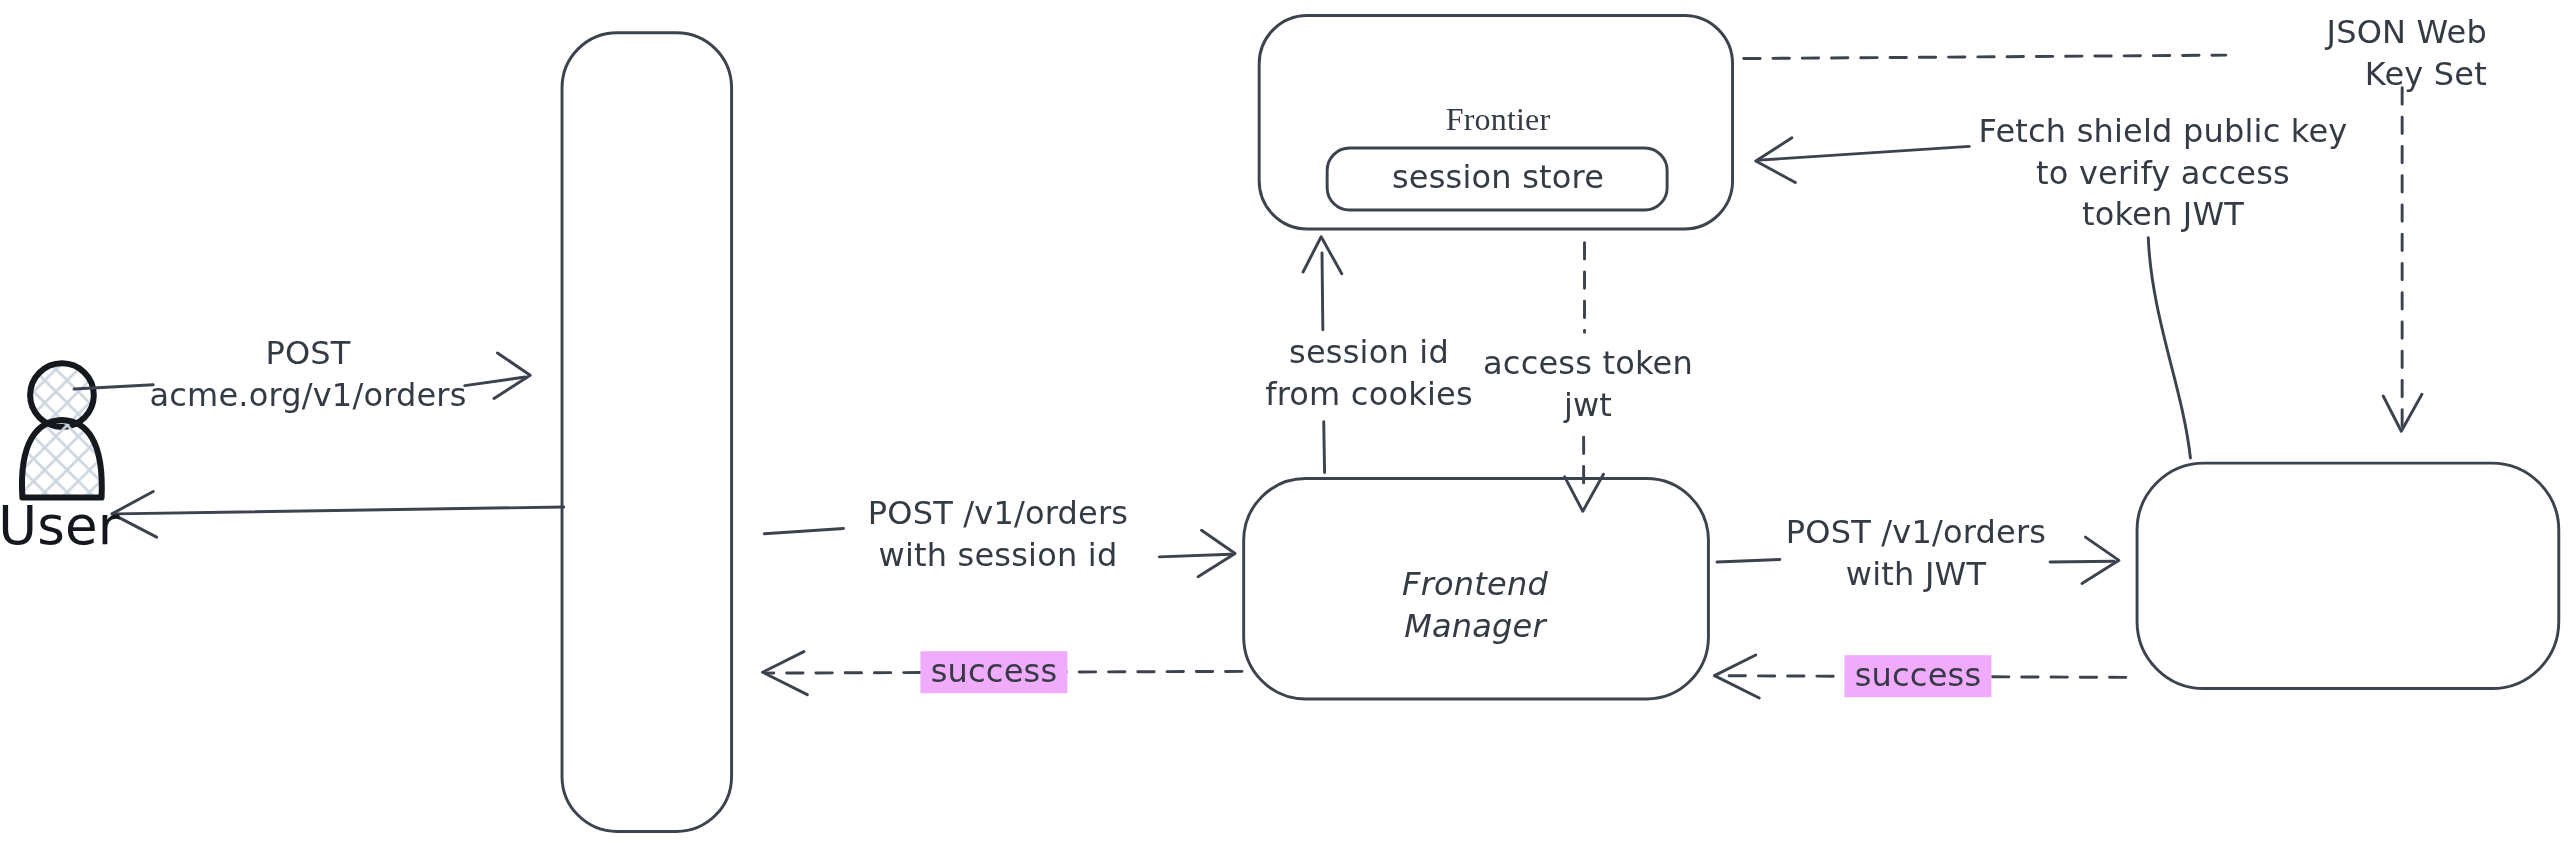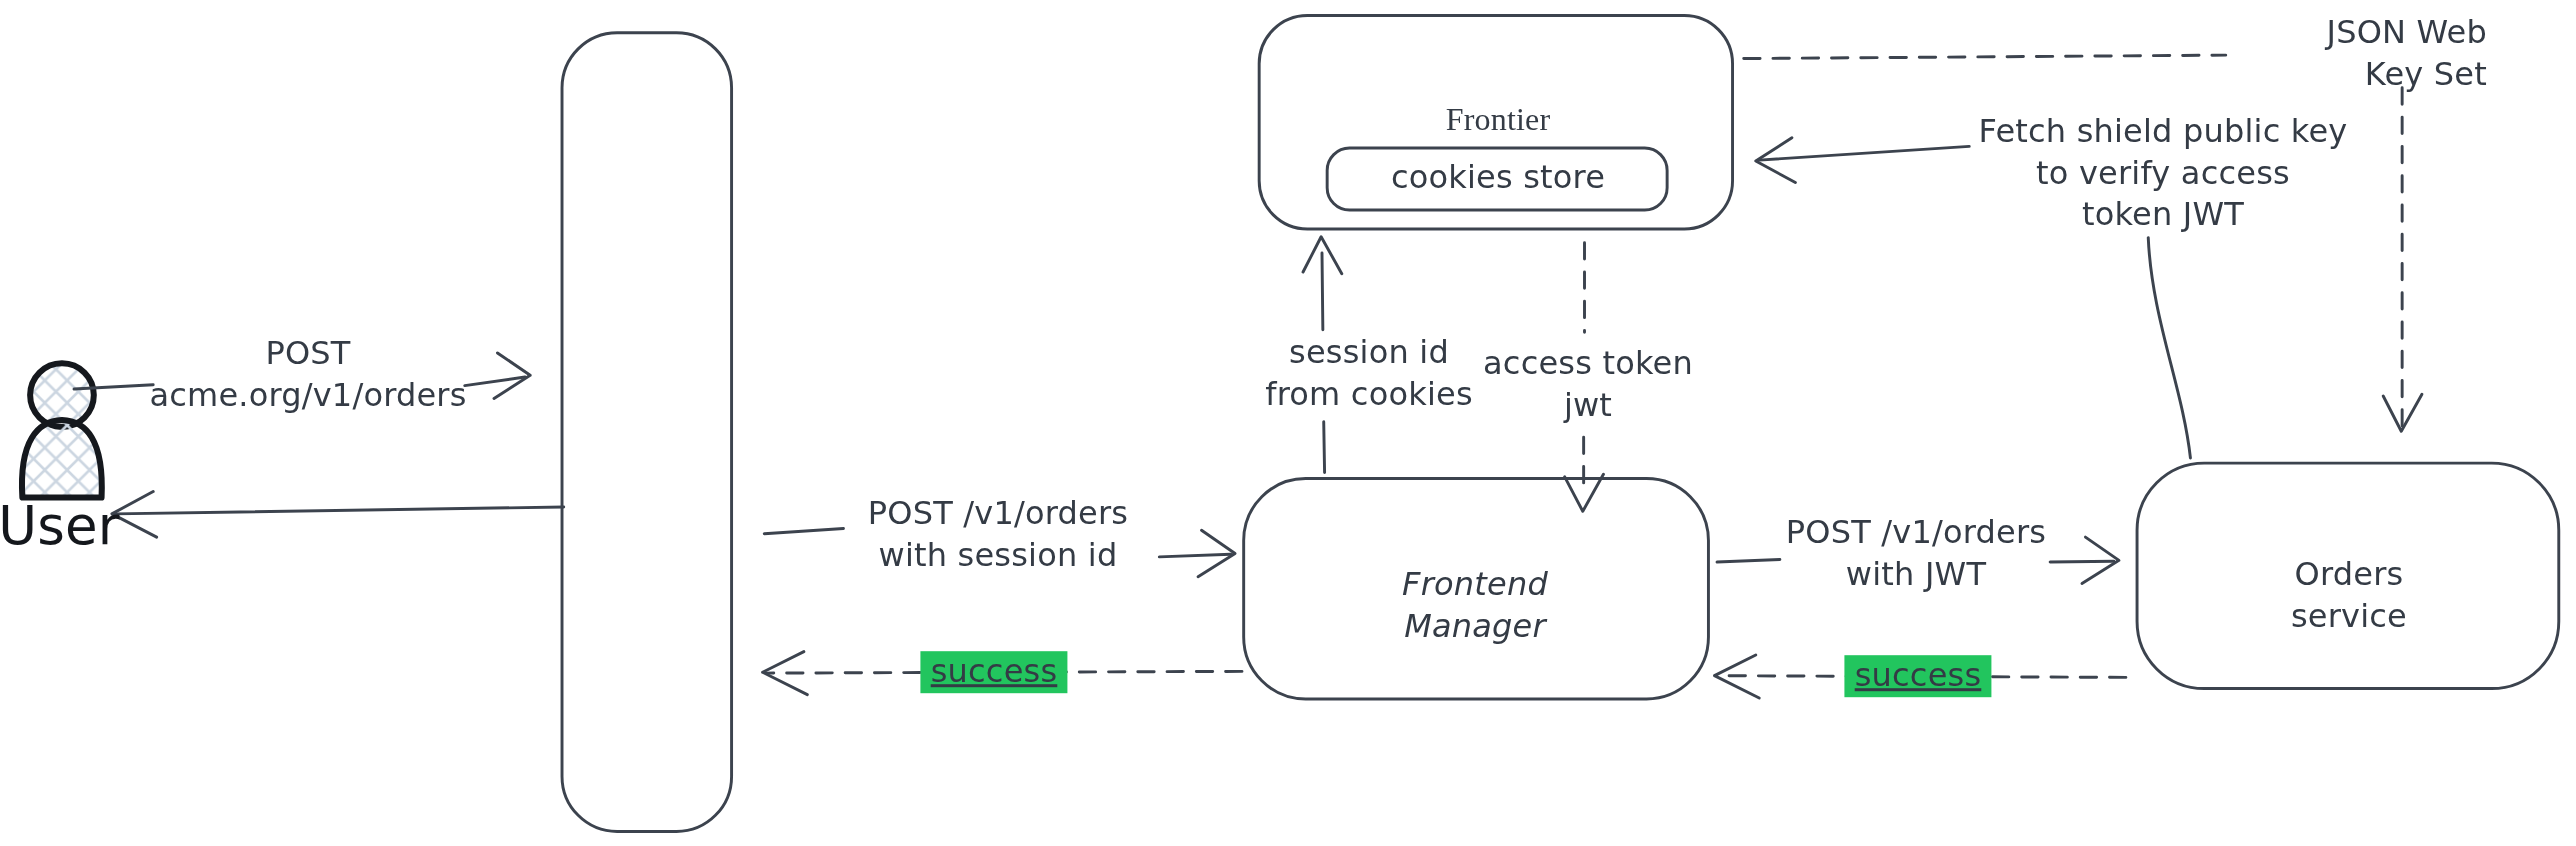--- a/index.html
+++ b/index.html
@@ -14,21 +14,21 @@
   .lbl {
     position:absolute;
     transform:translate(-50%,-50%);
     white-space:pre-line;
     text-align:center;
     font-size:32px;
     line-height:1.3;
     letter-spacing:0.2px;
     color:#343b45;
   }
-  .lbl.bg { background:#22c55e; padding:0 10.3px;text-decoration:underline; }
+  .lbl.bg { background:#f0abfc; padding:0 10.3px; }
   .lbl.user-name { font-size:53px; color:#14171c; }
 </style>
 </head>
 <body>
 
 <div id="stage">
 
   <svg width="2576" height="847" viewBox="0 0 2993 984" fill="none" stroke="#3c434e" stroke-width="3.4" stroke-linecap="round" stroke-linejoin="round">
     <defs>
       <pattern id="hatch" width="26" height="26" patternUnits="userSpaceOnUse">
@@ -101,24 +101,23 @@
     <path d="M2026 68 L2586 64" stroke-dasharray="19 15"></path>
 
     <g>
       <path d="M2791 102 L2791 496" stroke-dasharray="19 15"></path>
       <path d="M2769 460 L2790 501 L2814 458"></path>
     </g>
   </svg>
 
   <div class="lbl user-name" style="left:59px;  top:526px;">User</div>
   <div class="lbl" style="left:1498px; top:120px;font-family:Liberation Serif, serif;">Frontier</div>
-  <div class="lbl" style="left:1498px; top:178px;">cookies store</div>
+  <div class="lbl" style="left:1498px; top:178px;">session store</div>
   <div class="lbl" style="left:1475px; top:606px;font-style:italic;">Frontend
 Manager</div>
-  <div class="lbl" style="left:2349px; top:596px;">Orders service</div>
 
   <div class="lbl" style="left:308px;  top:375px;">POST
 acme.org/v1/orders</div>
   <div class="lbl" style="left:998px; top:535px;">POST /v1/orders
 with session id</div>
   <div class="lbl bg" style="left:994px; top:672px;">success</div>
   <div class="lbl" style="left:1326px; top:374px;margin-left:43px;">session id
 from cookies</div>
   <div class="lbl" style="left:1588px; top:385px;">access token
 jwt</div>

